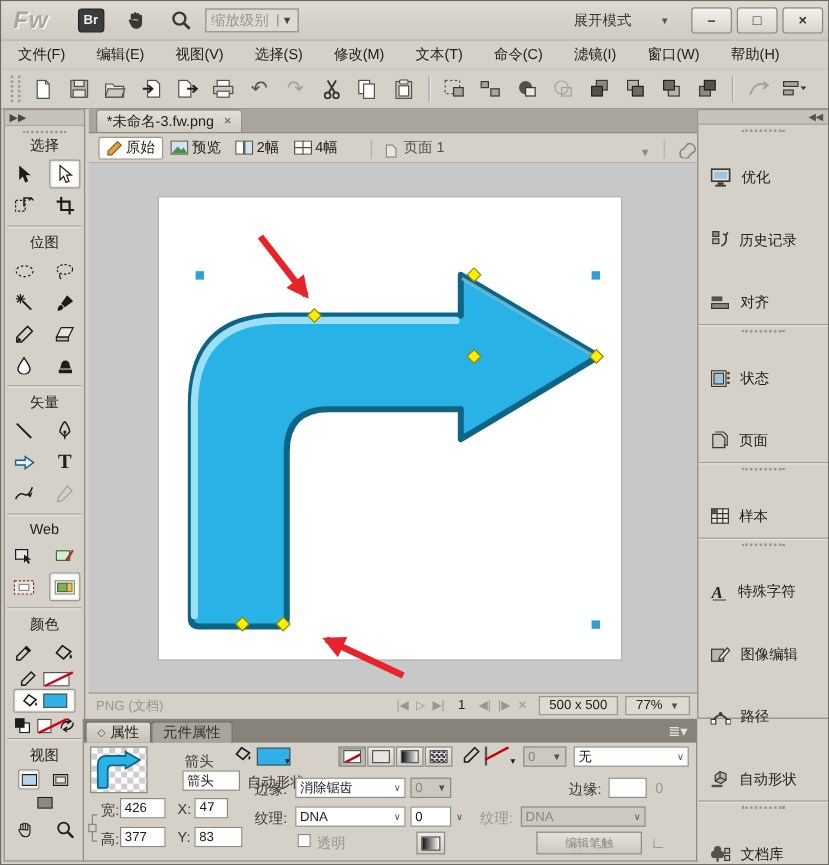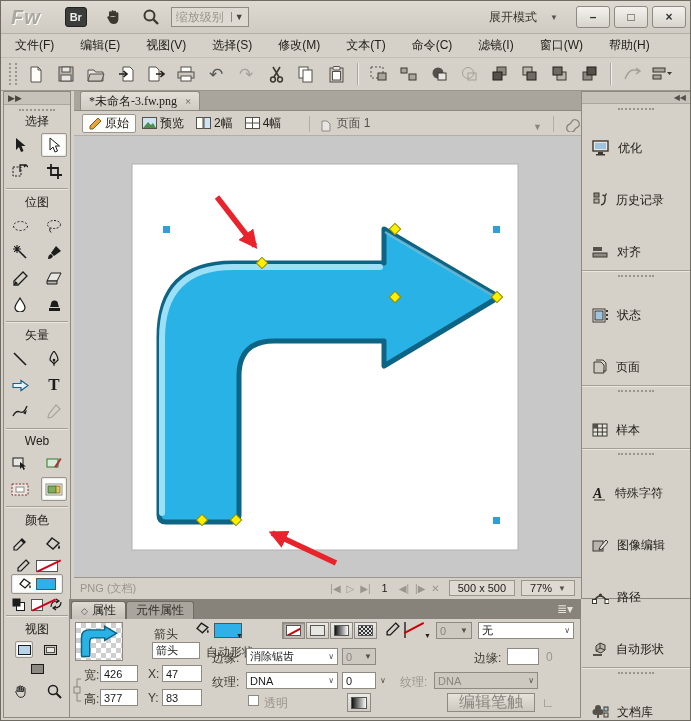--- a/index.html
+++ b/index.html
@@ -20,21 +20,21 @@
   #fwlogo { font-size:20px; font-weight:bold; color:#aaa79f; letter-spacing:1px;
     margin-left:10px; text-shadow:1px 1px 0 #fff; font-style:italic; }
   #brbadge { margin-left:24px; width:22px; height:20px; background:#3c3c3c; color:#eee;
     border-radius:3px; font-size:11px; font-weight:bold; display:flex; align-items:center;
     justify-content:center; border:1px solid #222; }
   .tb-ico { width:24px; height:22px; display:flex; align-items:center; justify-content:center; margin-left:14px; }
   #zoomlevel { margin-left:8px; width:78px; height:20px; background:#dedad2;
     border:1px solid #8e8a82; display:flex; align-items:center; font-size:12px;
     color:#9a958c; padding:0 4px; }
   #zoomlevel .arrbox { margin-left:auto; border-left:1px solid #8e8a82; padding-left:3px; color:#444; font-size:9px; }
-  #expandmode { margin-left:auto; font-size:12px; color:#3a362e; display:flex; align-items:center; gap:13px; }
+  #expandmode { margin-left:auto; font-size:12px; color:#3a362e; display:flex; align-items:center; gap:24px; }
   #expandmode .arr { font-size:8px; color:#555; }
   #winbtns { display:flex; gap:4px; margin:0 6px 0 18px; }
   .winbtn { width:34px; height:22px; background:linear-gradient(#f4f2ee,#d8d4cc);
     border:1px solid #8e8a82; border-radius:3px; display:flex; align-items:center;
     justify-content:center; font-size:12px; font-weight:bold; color:#333; }
 
   
   #menubar { left:0; top:33px; width:691px; height:24px; display:flex; align-items:center;
     gap:26px; padding-left:14px; background:var(--chrome,#d5d1c9); border-bottom:1px solid #c2beb6; }
   .menuitem { color:#23201a; cursor:default; }
@@ -62,21 +62,21 @@
   .secdiv { border-top:1px solid #a39f97; border-bottom:1px solid #ebe7df; margin:4px 2px; }
   .swbox { width:22px; height:12px; border:1px solid #555; background:#fff; position:relative; }
   .swbox.none::after { content:""; position:absolute; left:-1px; top:4px; width:26px; height:2px;
     background:#d0021b; transform:rotate(-26deg); }
   .swbox.fill { background:var(--fill-swatch,#2fb0e8); }
   .minirow { display:flex; justify-content:center; gap:6px; align-items:center; margin-top:2px; }
 
   
   #docarea { left:73px; top:90px; width:507px; height:508px; background:var(--chrome,#d5d1c9); }
   #tabstrip { height:20px; background:#a9a59d; display:flex; align-items:flex-end; padding-left:6px;
-    border-bottom:1px solid #8e8a82;font-family:Liberation Serif, serif; }
+    border-bottom:1px solid #8e8a82; }
   #doctab { height:19px; background:linear-gradient(#e3dfd7,#cfcbc3); border:1px solid #8e8a82;
     border-bottom:none; border-radius:3px 3px 0 0; display:flex; align-items:center; gap:8px;
     padding:0 8px; font-size:12px; color:#23201a; }
   #doctab .close { font-size:11px; color:#55514a; }
   #modebar { height:25px; display:flex; align-items:center; padding-left:8px; border-bottom:1px solid #b3afa7; }
   .modebtn { height:19px; display:flex; align-items:center; gap:3px; padding:0 6px; font-size:12px; color:#23201a; }
   .modebtn.sel { background:#fdfdfb; border:1px solid #9a968e; border-radius:2px; }
   .modebtn .pic { display:flex; }
   #pagesel { display:flex; align-items:flex-end; gap:5px; margin-left:22px; color:#55514a; flex:1; }
   #pagesel .vline { width:1px; height:16px; background:#b3afa7; margin-right:6px; }
@@ -121,21 +121,21 @@
   .fillbtn.pressed { background:#c2beb6; box-shadow:inset 1px 1px 2px #8a867e; }
   .slashbox { width:15px; height:11px; background:#fff; border:1px solid #555; position:relative; overflow:hidden; }
   .slashbox::after { content:""; position:absolute; left:-2px; top:4px; width:22px; height:2px;
     background:#c00; transform:rotate(-28deg); }
   .gradbox { width:15px; height:11px; border:1px solid #555; background:linear-gradient(90deg,#111,#fff); }
   .patbox { width:15px; height:11px; border:1px solid #555;
     background:repeating-conic-gradient(#333 0% 25%, #ddd 0% 50%) 0 0/4px 4px; }
   .solidbox { width:15px; height:11px; border:1px solid #555; background:#e8e6e2; }
   .ckbox { width:11px; height:11px; border:1px solid #8e8a82; background:#fff; display:inline-block; }
   .pbtn { height:19px; border:1px solid #8e8a82; background:linear-gradient(#e6e2da,#cdc9c1);
-    color:#8a867e; font-size:16px; display:flex; align-items:center; justify-content:center; padding:0 10px; }
+    color:#8a867e; font-size:10px; display:flex; align-items:center; justify-content:center; padding:0 10px; }
   .dis { color:#9a958c; }
 </style>
 </head>
 <body>
 
 <div id="titlebar" class="abs">
   <span id="fwlogo">Fw</span>
   <span id="brbadge">Br</span>
   <span class="tb-ico">
     <svg width="18" height="18" viewBox="0 0 18 18">
@@ -788,21 +788,21 @@
     
     <span class="abs" style="left:3px;top:56px;color:#8a867e;">
         <svg width="10" height="30" viewBox="0 0 10 30">
           <rect x="1" y="12" width="6" height="6" fill="none" stroke="#8a867e"></rect>
           <path d="M4 12 V4 h4 M4 18 v8 h4" fill="none" stroke="#8a867e"></path>
         </svg>
       </span>
     <span class="abs plabel" style="left:14px;top:48px;">宽:</span>
     <input class="abs pinput" style="left: 30px; top: 46px; width: 38px;" value="426">
     <span class="abs plabel" style="left:78px;top:48px;">X:</span>
-    <input class="abs pinput" style="left: 92px; top: 46px; width: 40px;" value="47">
+    <input class="abs pinput" style="left: 92px; top: 46px; width: 28px; font-family: Liberation Mono, monospace;" value="47">
     <span class="abs plabel" style="left:14px;top:72px;">高:</span>
     <input class="abs pinput" style="left: 30px; top: 70px; width: 38px;" value="377">
     <span class="abs plabel" style="left:78px;top:72px;">Y:</span>
     <input class="abs pinput" style="left: 92px; top: 70px; width: 40px;" value="83">
 
     
     <span class="abs" style="left:126px;top:3px;">
         <svg width="14" height="13" viewBox="0 0 13 12">
           <path d="M5 1 L11 5 L6 10 L1 6 Z" fill="none" stroke="#1c1c1c" stroke-width="1.3"></path>
           <path d="M11 7 q1.6 2.4 0 3.2 q-1.6 -.8 0 -3.2" fill="#1c1c1c"></path>

